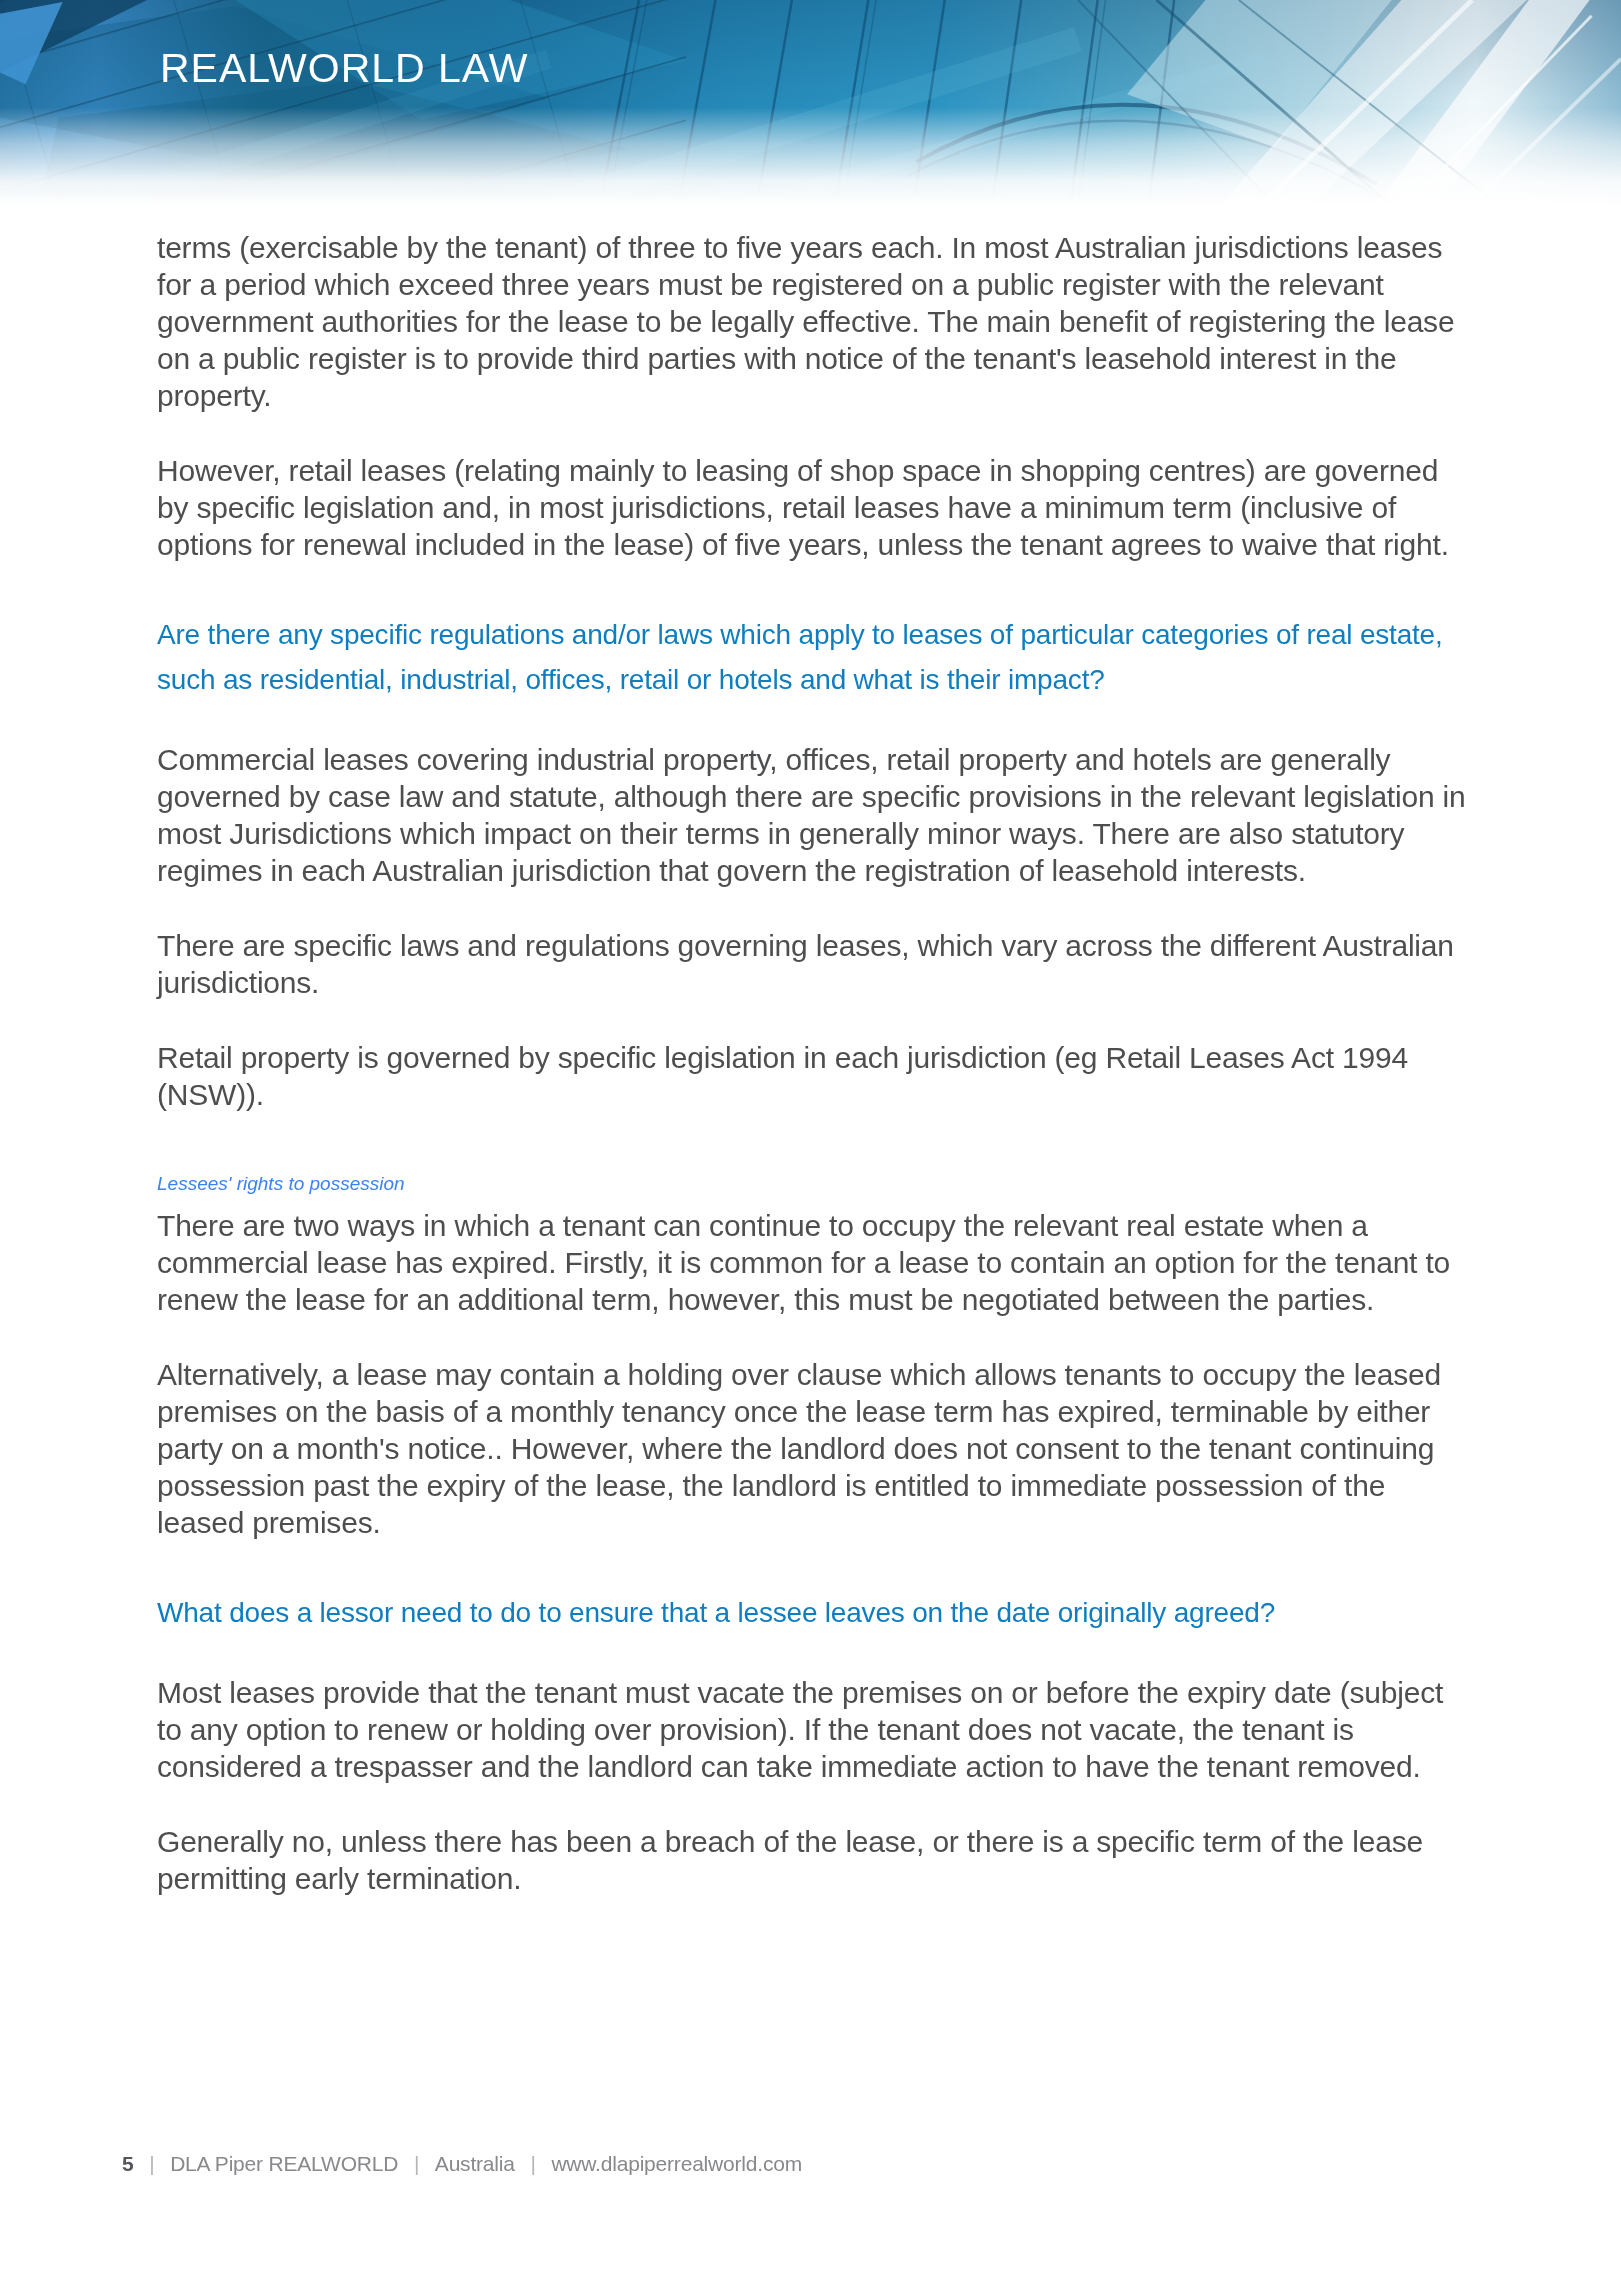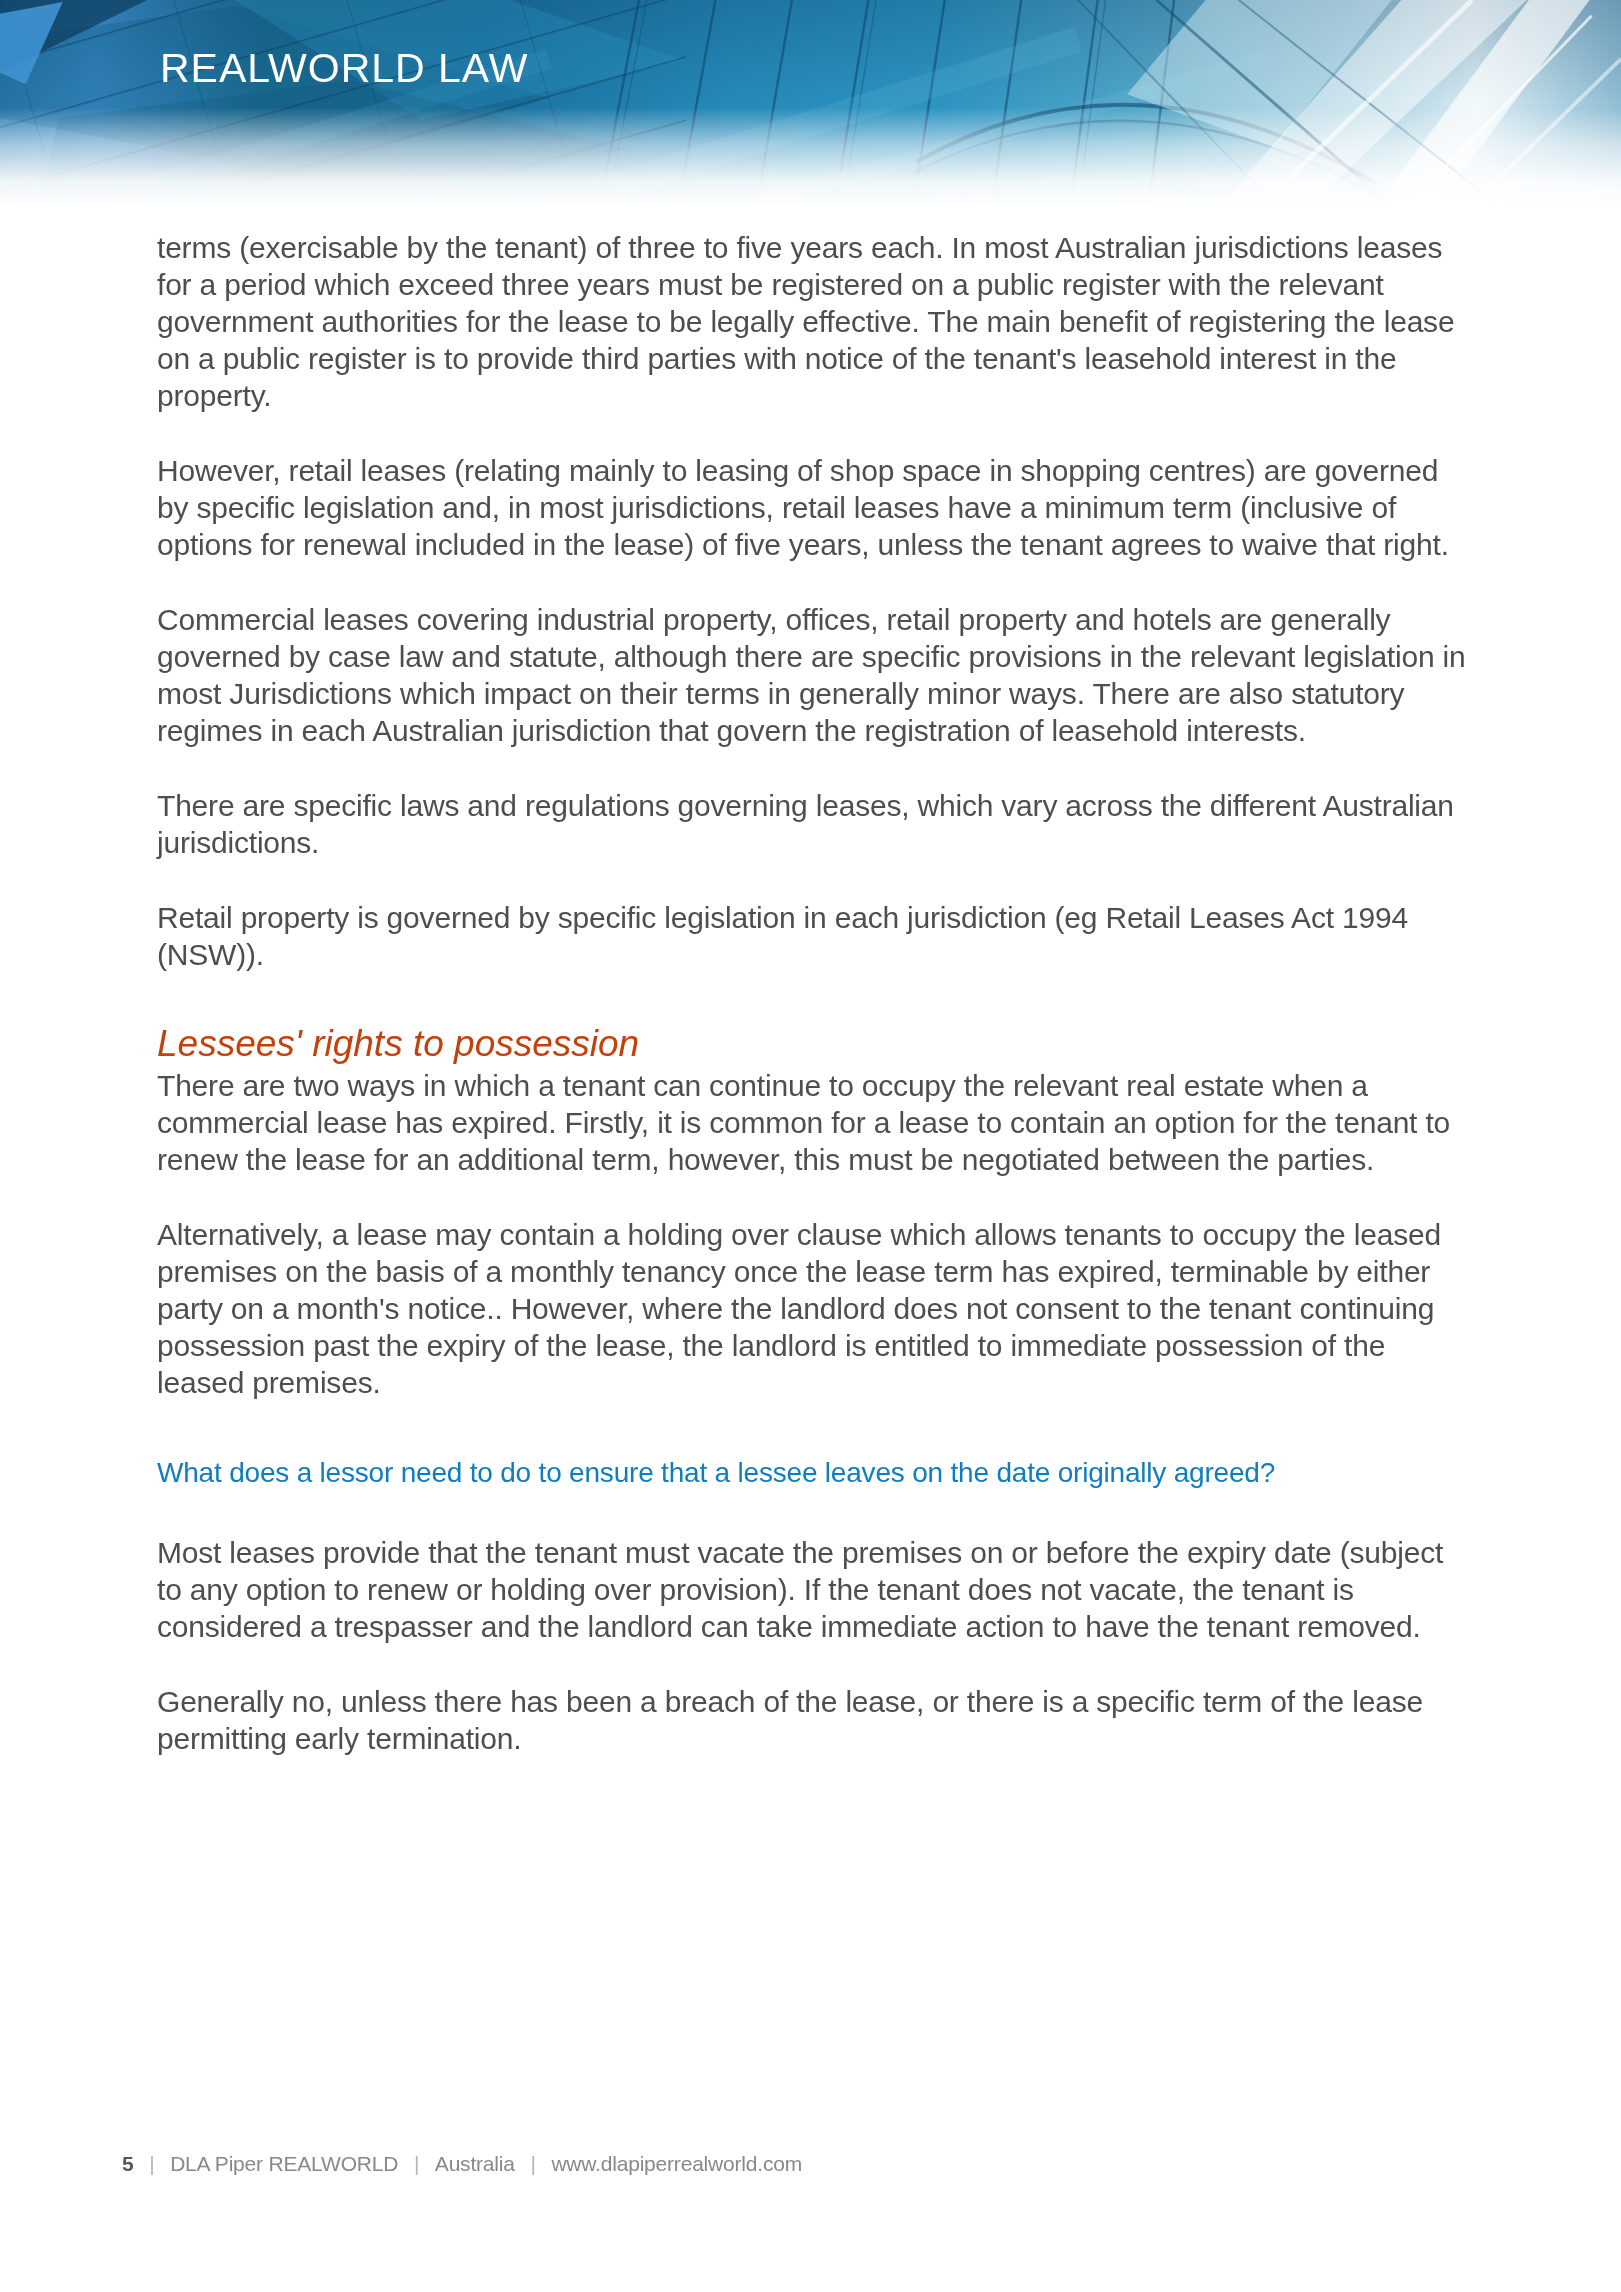--- a/index.html
+++ b/index.html
@@ -30,22 +30,22 @@
     margin:0 0 38px 0;
     color:#4d4e50;
   }
   .content h2{
     font-size:28px;line-height:45px;font-weight:400;
     letter-spacing:-0.2px;
     color:#0f7dbf;
     margin:49px 0 39px 0;
   }
   .content h3{
-    font-size:37px;line-height:39px;font-weight:400;font-style:italic;
-    color:#c2410c;
+    font-size:19px;line-height:39px;font-weight:400;font-style:italic;
+    color:#3b82f6;
     margin:51px 0 3.9px 0;
   }
   .footer{
     position:absolute;left:122px;top:2152px;
     font-size:21px;color:#87898c;letter-spacing:-0.2px;
     white-space:nowrap;
   }
   .footer .pagenum{font-weight:bold;color:#53565a;}
   .footer .sep{color:#b3b5b7;padding:0 15.7px;font-weight:normal;}
 </style>
@@ -128,20 +128,21 @@
     <line x1="1654" y1="60" x2="1500" y2="210" stroke="#ffffff" stroke-width="4" stroke-opacity="0.5"></line>
 
     <rect x="0" y="0" width="1654" height="210" fill="url(#fade)"></rect>
   </svg>
   <div class="header-title">REALWORLD LAW</div>
 </div>
 
 <div class="content">
   <p>terms (exercisable by the tenant) of three to five years each. In most Australian jurisdictions leases for a period which exceed three years must be registered on a public register with the relevant government authorities for the lease to be legally effective. The main benefit of registering the lease on a public register is to provide third parties with notice of the tenant's leasehold interest in the property.</p>
   <p>However, retail leases (relating mainly to leasing of shop space in shopping centres) are governed by specific legislation and, in most jurisdictions, retail leases have a minimum term (inclusive of options for renewal included in the lease) of five years, unless the tenant agrees to waive that right.</p>
+  <h2>Are there any specific regulations and/or laws which apply to leases of particular categories of real estate, such as residential, industrial, offices, retail or hotels and what is their impact?</h2>
   <p>Commercial leases covering industrial property, offices, retail property and hotels are generally governed by case law and statute, although there are specific provisions in the relevant legislation in most Jurisdictions which impact on their terms in generally minor ways. There are also statutory regimes in each Australian jurisdiction that govern the registration of leasehold interests.</p>
   <p>There are specific laws and regulations governing leases, which vary across the different Australian jurisdictions.</p>
   <p>Retail property is governed by specific legislation in each jurisdiction (eg Retail Leases Act 1994 (NSW)).</p>
   <h3>Lessees' rights to possession</h3>
   <p>There are two ways in which a tenant can continue to occupy the relevant real estate when a commercial lease has expired. Firstly, it is common for a lease to contain an option for the tenant to renew the lease for an additional term, however, this must be negotiated between the parties.</p>
   <p>Alternatively, a lease may contain a holding over clause which allows tenants to occupy the leased premises on the basis of a monthly tenancy once the lease term has expired, terminable by either party on a month's notice.. However, where the landlord does not consent to the tenant continuing possession past the expiry of the lease, the landlord is entitled to immediate possession of the leased premises.</p>
   <h2>What does a lessor need to do to ensure that a lessee leaves on the date originally agreed?</h2>
   <p>Most leases provide that the tenant must vacate the premises on or before the expiry date (subject to any option to renew or holding over provision). If the tenant does not vacate, the tenant is considered a trespasser and the landlord can take immediate action to have the tenant removed.</p>
   <p>Generally no, unless there has been a breach of the lease, or there is a specific term of the lease permitting early termination.</p>
 </div>

